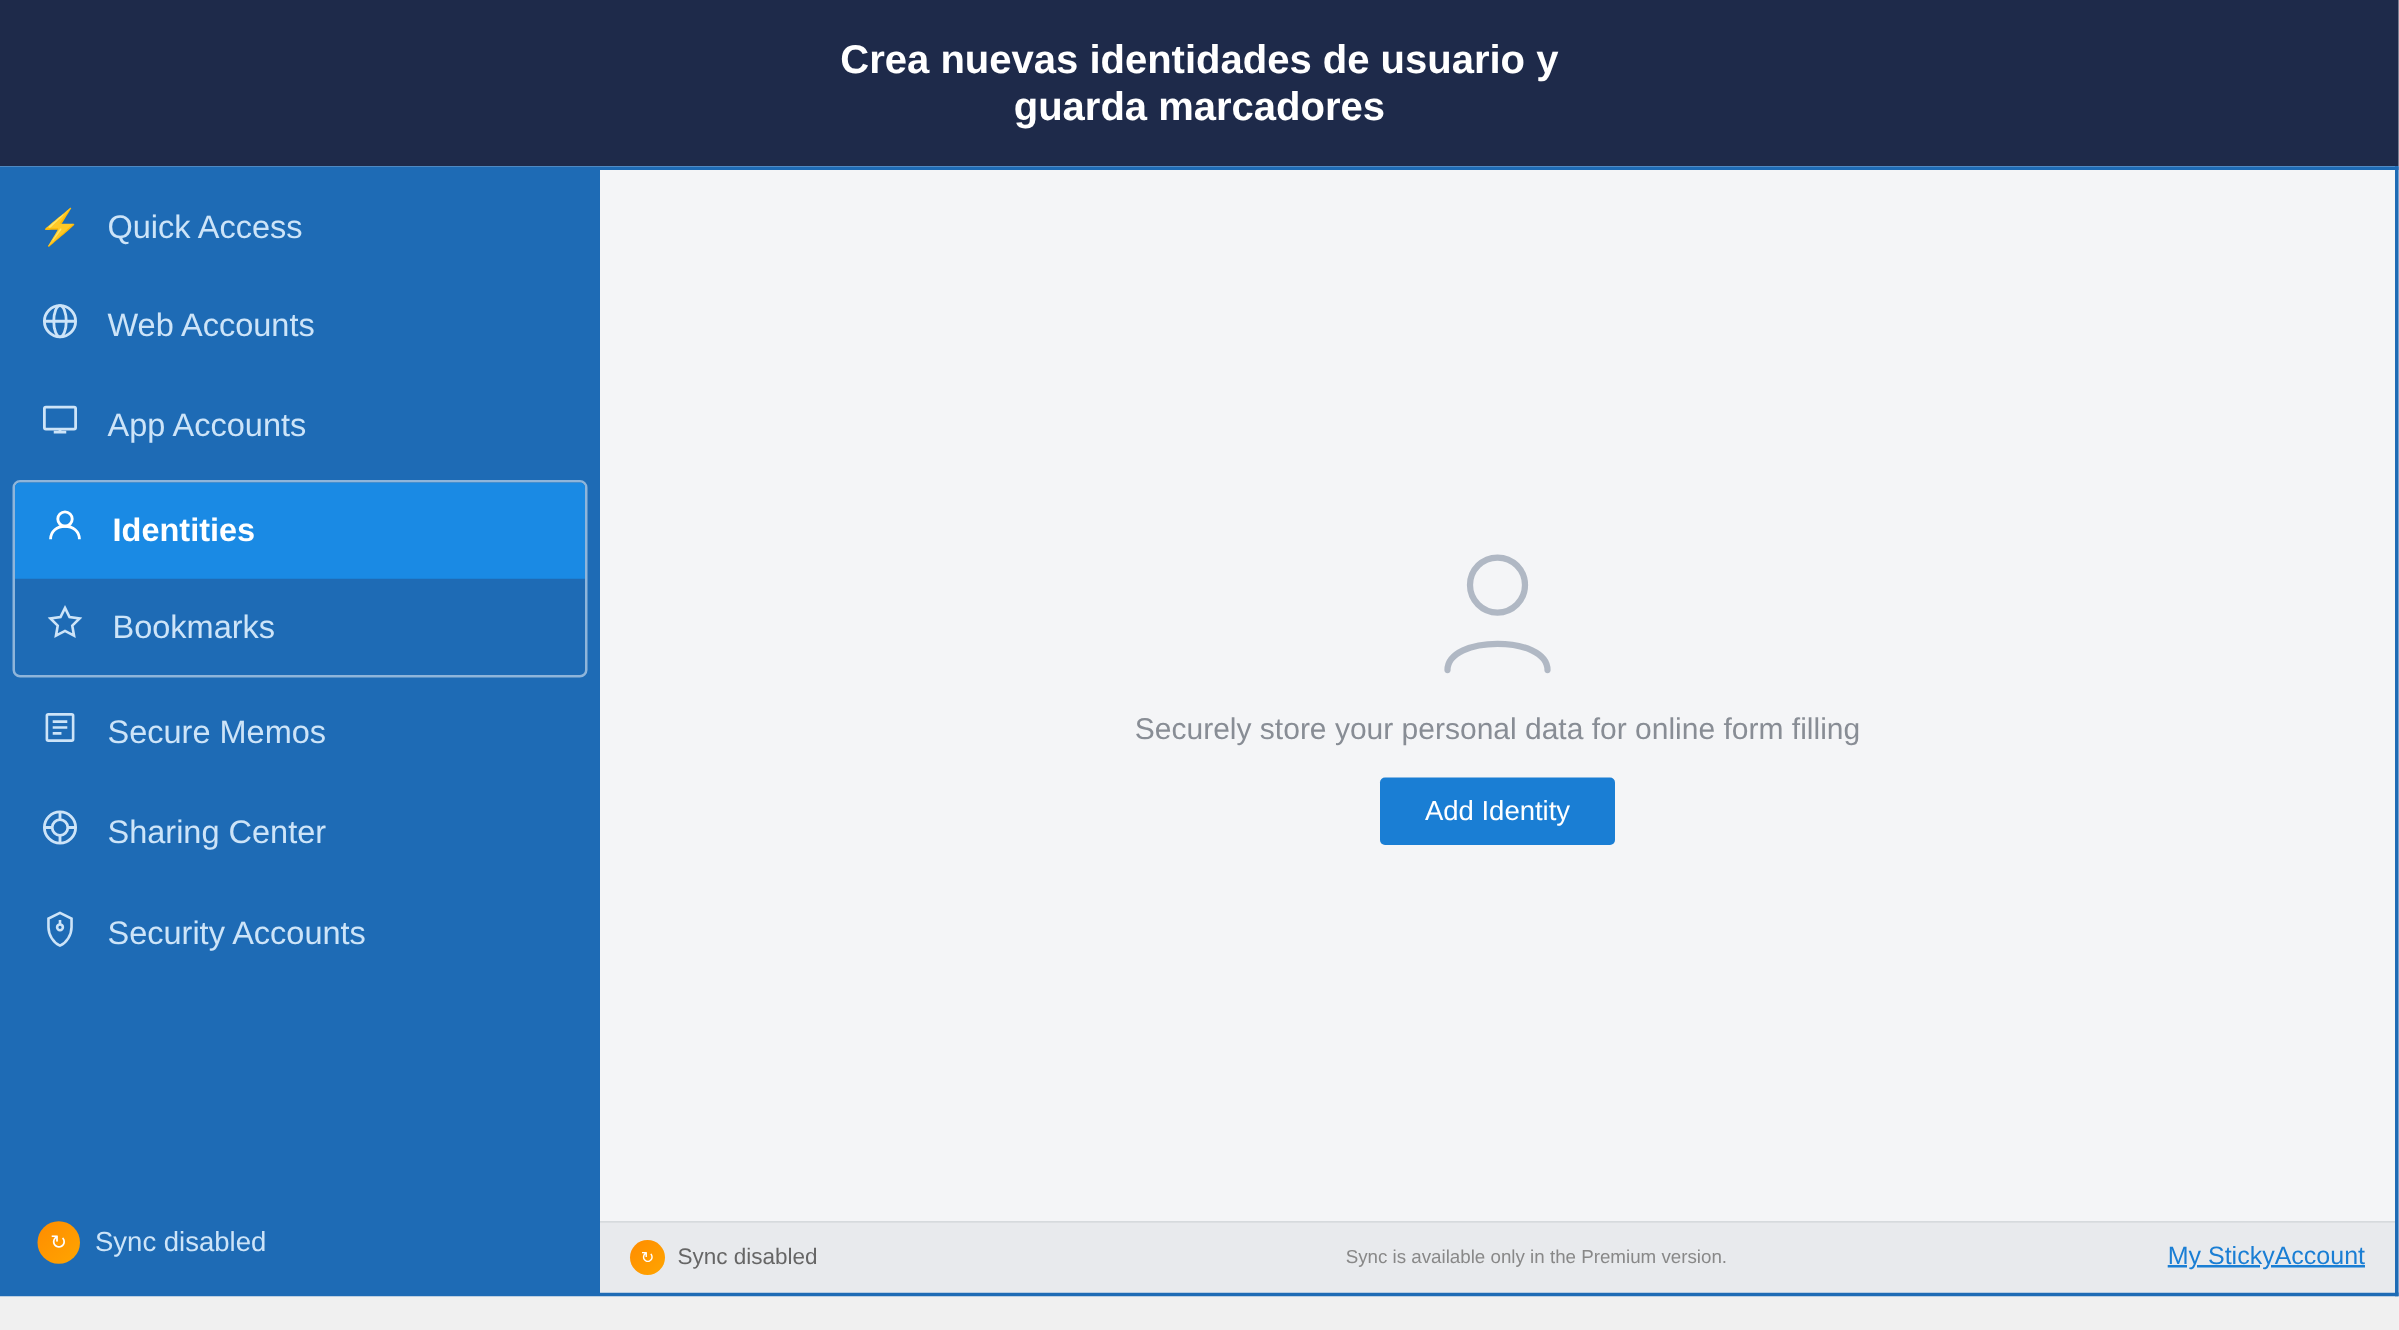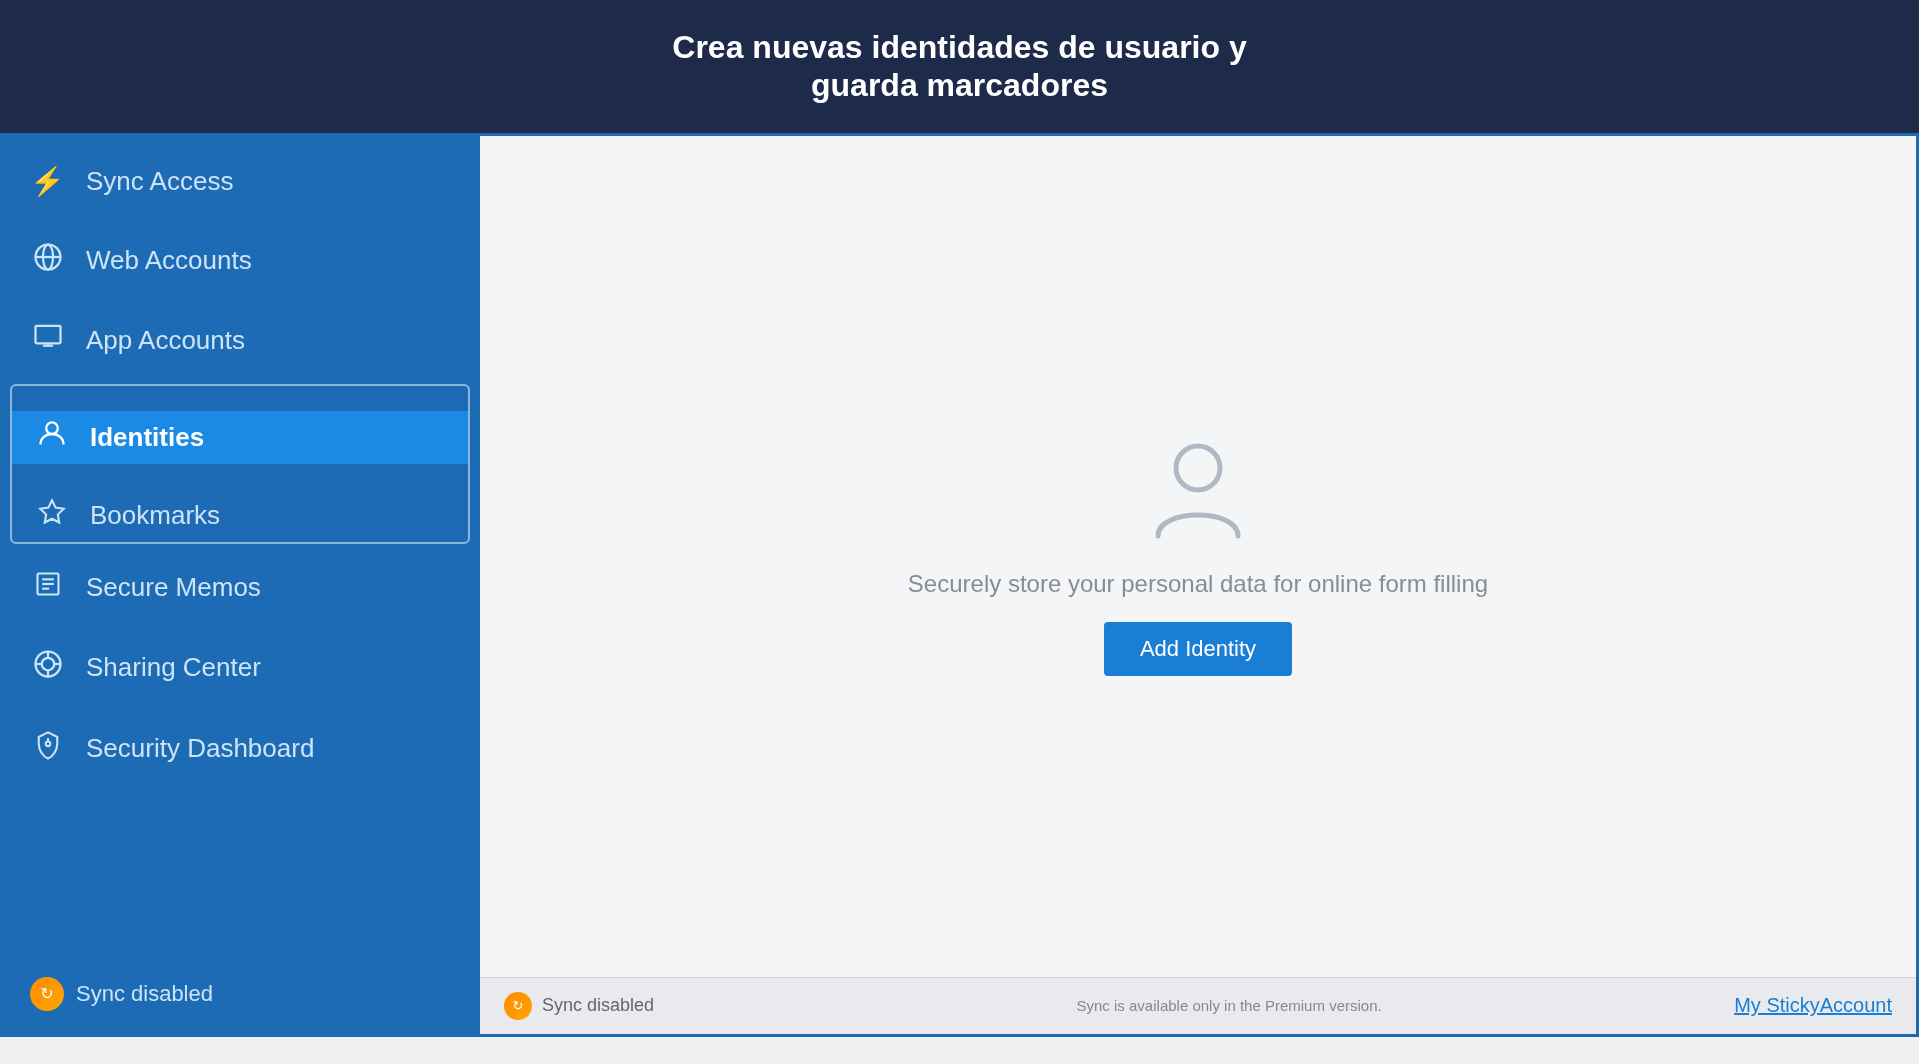--- a/index.html
+++ b/index.html
@@ -64,22 +64,21 @@
     }
 
     
     .sidebar-group-active {
       border: 2px solid rgba(255,255,255,0.5);
       border-radius: 6px;
       margin: 4px 10px;
       overflow: hidden;
     }
     .sidebar-group-active .sidebar-item {
-      padding: 8px 22px;
-      margin-top: 25px;
+      padding: 20px 22px;
     }
     .sidebar-item.active {
       background: #1a8ae4;
       color: #ffffff;
       font-weight: 700;
       position: relative;
     }
     .sidebar-item.active::after {
       content: '';
       position: absolute;
@@ -224,21 +223,21 @@
     <span>guarda marcadores</span>
   </div>
 </div>
 
 <div class="main-container">
 
   <div class="sidebar">
 
     <div class="sidebar-item">
       <span class="item-icon">⚡</span>
-      <span class="item-label">Sync Access</span>
+      <span class="item-label">Quick Access</span>
     </div>
 
     <div class="sidebar-item">
       <span class="item-icon">
         <svg width="30" height="30" viewBox="0 0 24 24" fill="none" stroke="currentColor" stroke-width="1.8">
           <circle cx="12" cy="12" r="10"></circle>
           <ellipse cx="12" cy="12" rx="4" ry="10"></ellipse>
           <line x1="2" y1="12" x2="22" y2="12"></line>
         </svg>
       </span>
@@ -305,21 +304,21 @@
     </div>
 
     <div class="sidebar-item">
       <span class="item-icon">
         <svg width="28" height="30" viewBox="0 0 24 26" fill="none" stroke="currentColor" stroke-width="1.8">
           <path d="M12 2L4 6v6c0 5.5 3.5 10.7 8 12.7 4.5-2 8-7.2 8-12.7V6z"></path>
           <circle cx="12" cy="12" r="2"></circle>
           <line x1="12" y1="10" x2="12" y2="7"></line>
         </svg>
       </span>
-      <span class="item-label">Security Dashboard</span>
+      <span class="item-label">Security Accounts</span>
     </div>
 
     <div class="sidebar-spacer"></div>
 
     <div class="sync-bar">
       <div class="sync-icon">↻</div>
       <span>Sync disabled</span>
     </div>
   </div>
 

